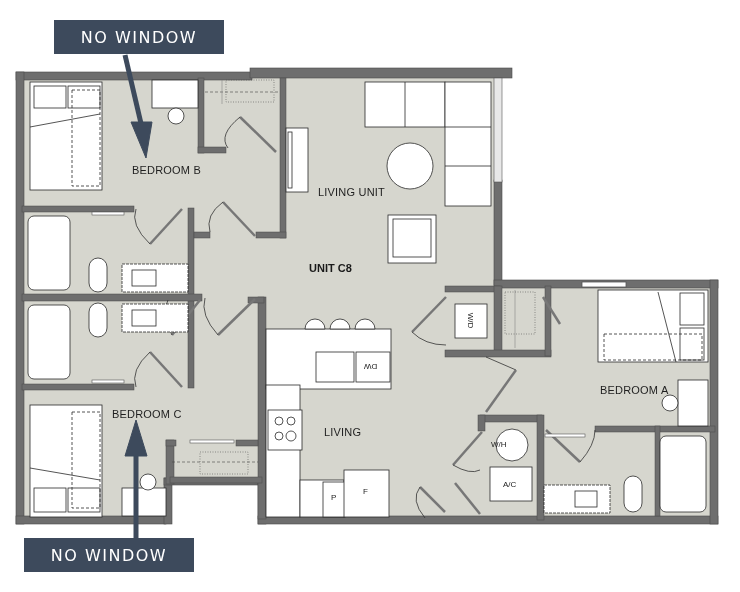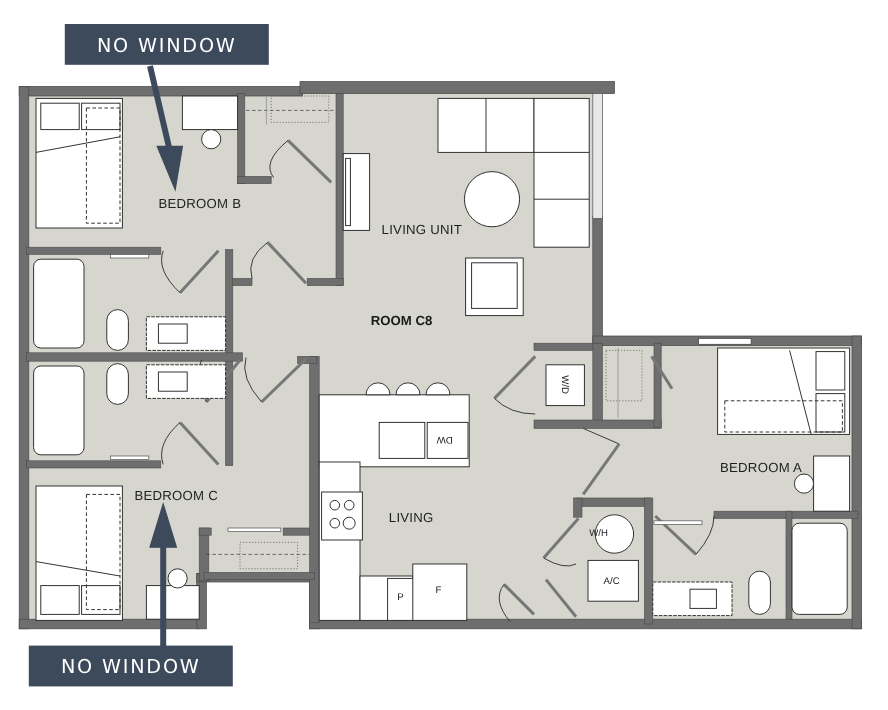--- a/index.html
+++ b/index.html
@@ -220,21 +220,21 @@
   <g fill="#3d4a5c" stroke="#3d4a5c">
     <line x1="125" y1="55" x2="143" y2="132" stroke-width="5"></line>
     <polygon points="131,122 152,122 146,158"></polygon>
     <line x1="136" y1="540" x2="136" y2="452" stroke-width="5"></line>
     <polygon points="125,456 147,456 136,420"></polygon>
   </g>
 </svg>
 
 <div class="room-label" style="left:116px; top:164px;margin-left:16px;">BEDROOM B</div>
 <div class="room-label" style="left:318px; top:186px;">LIVING UNIT</div>
-<div class="unit-label" style="left:309px; top:262px;">ROOM C8</div>
+<div class="unit-label" style="left:309px; top:262px;">UNIT C8</div>
 <div class="room-label" style="left:552px; top:384px;padding-left:48px;">BEDROOM A</div>
 <div class="room-label" style="left:112px; top:408px;">BEDROOM C</div>
 <div class="room-label" style="left:324px; top:426px;">LIVING</div>
 
 <div class="fixture-label" style="left:463px; top:316px; transform:rotate(90deg);">W/D</div>
 <div class="fixture-label" style="left:364px; top:362px; transform:rotate(180deg);">DW</div>
 <div class="fixture-label" style="left:491px; top:440px;">W/H</div>
 <div class="fixture-label" style="left:503px; top:480px;">A/C</div>
 <div class="fixture-label" style="left:331px; top:493px;">P</div>
 <div class="fixture-label" style="left:363px; top:487px;">F</div>

